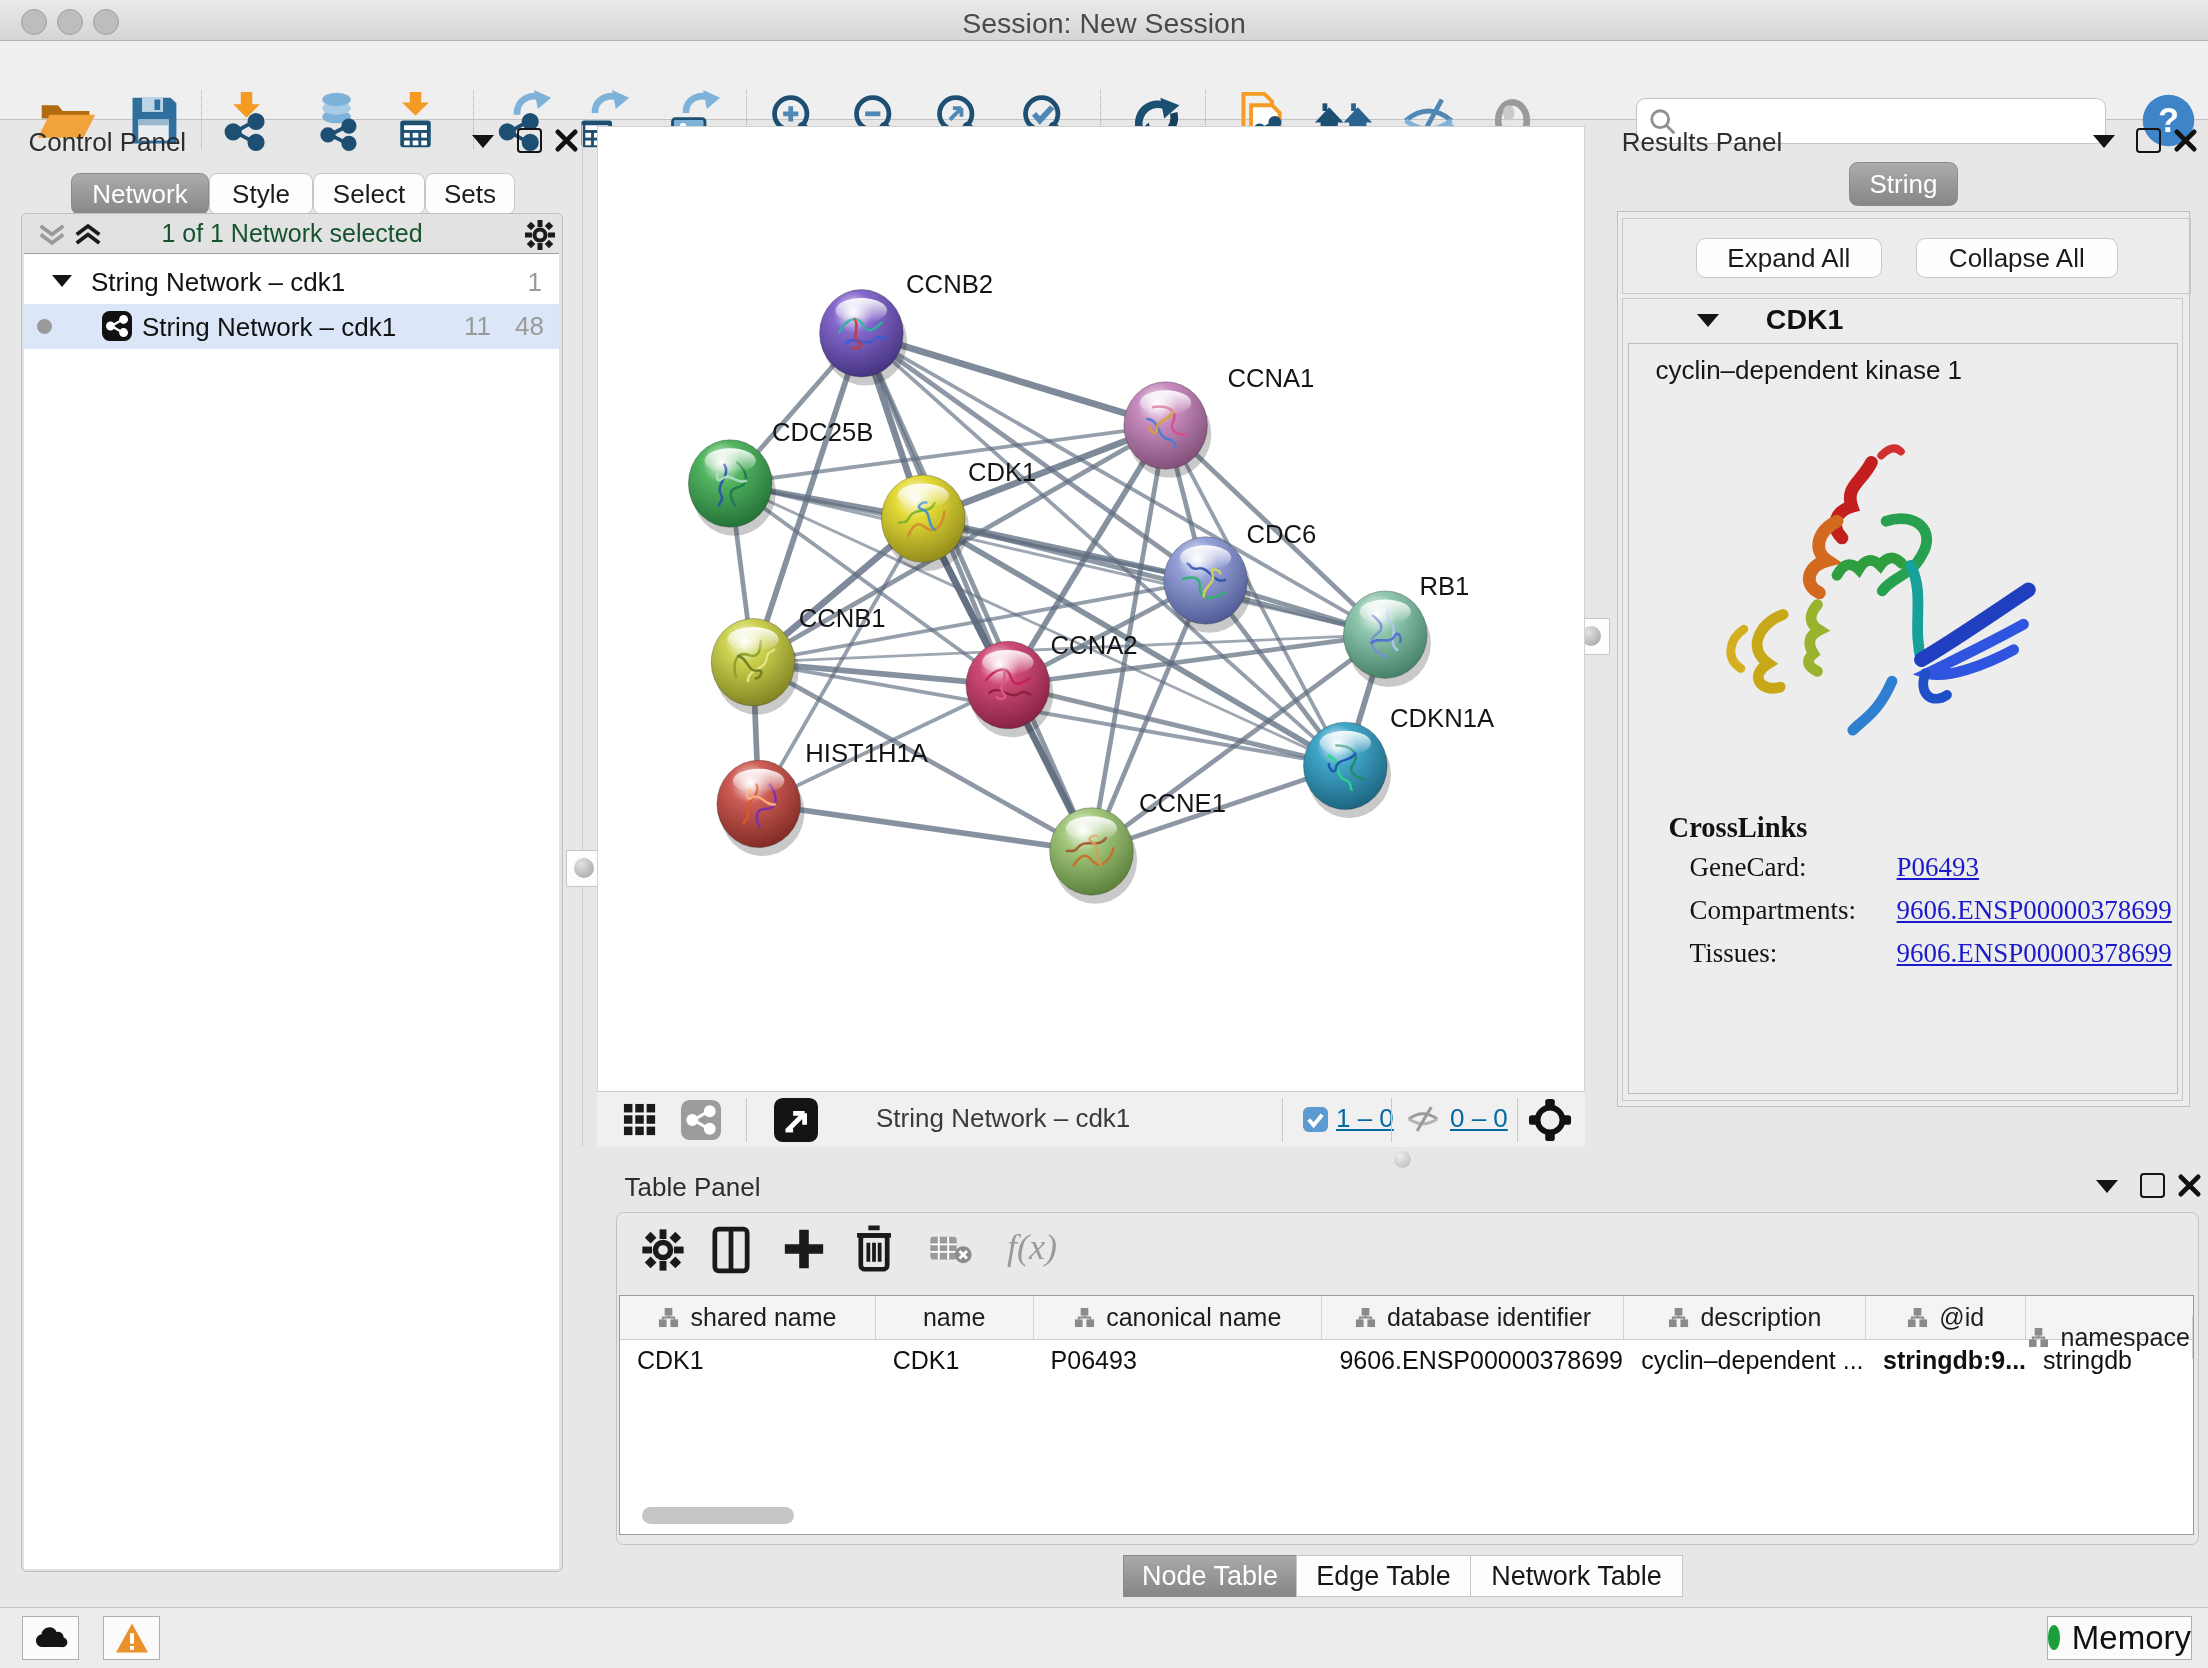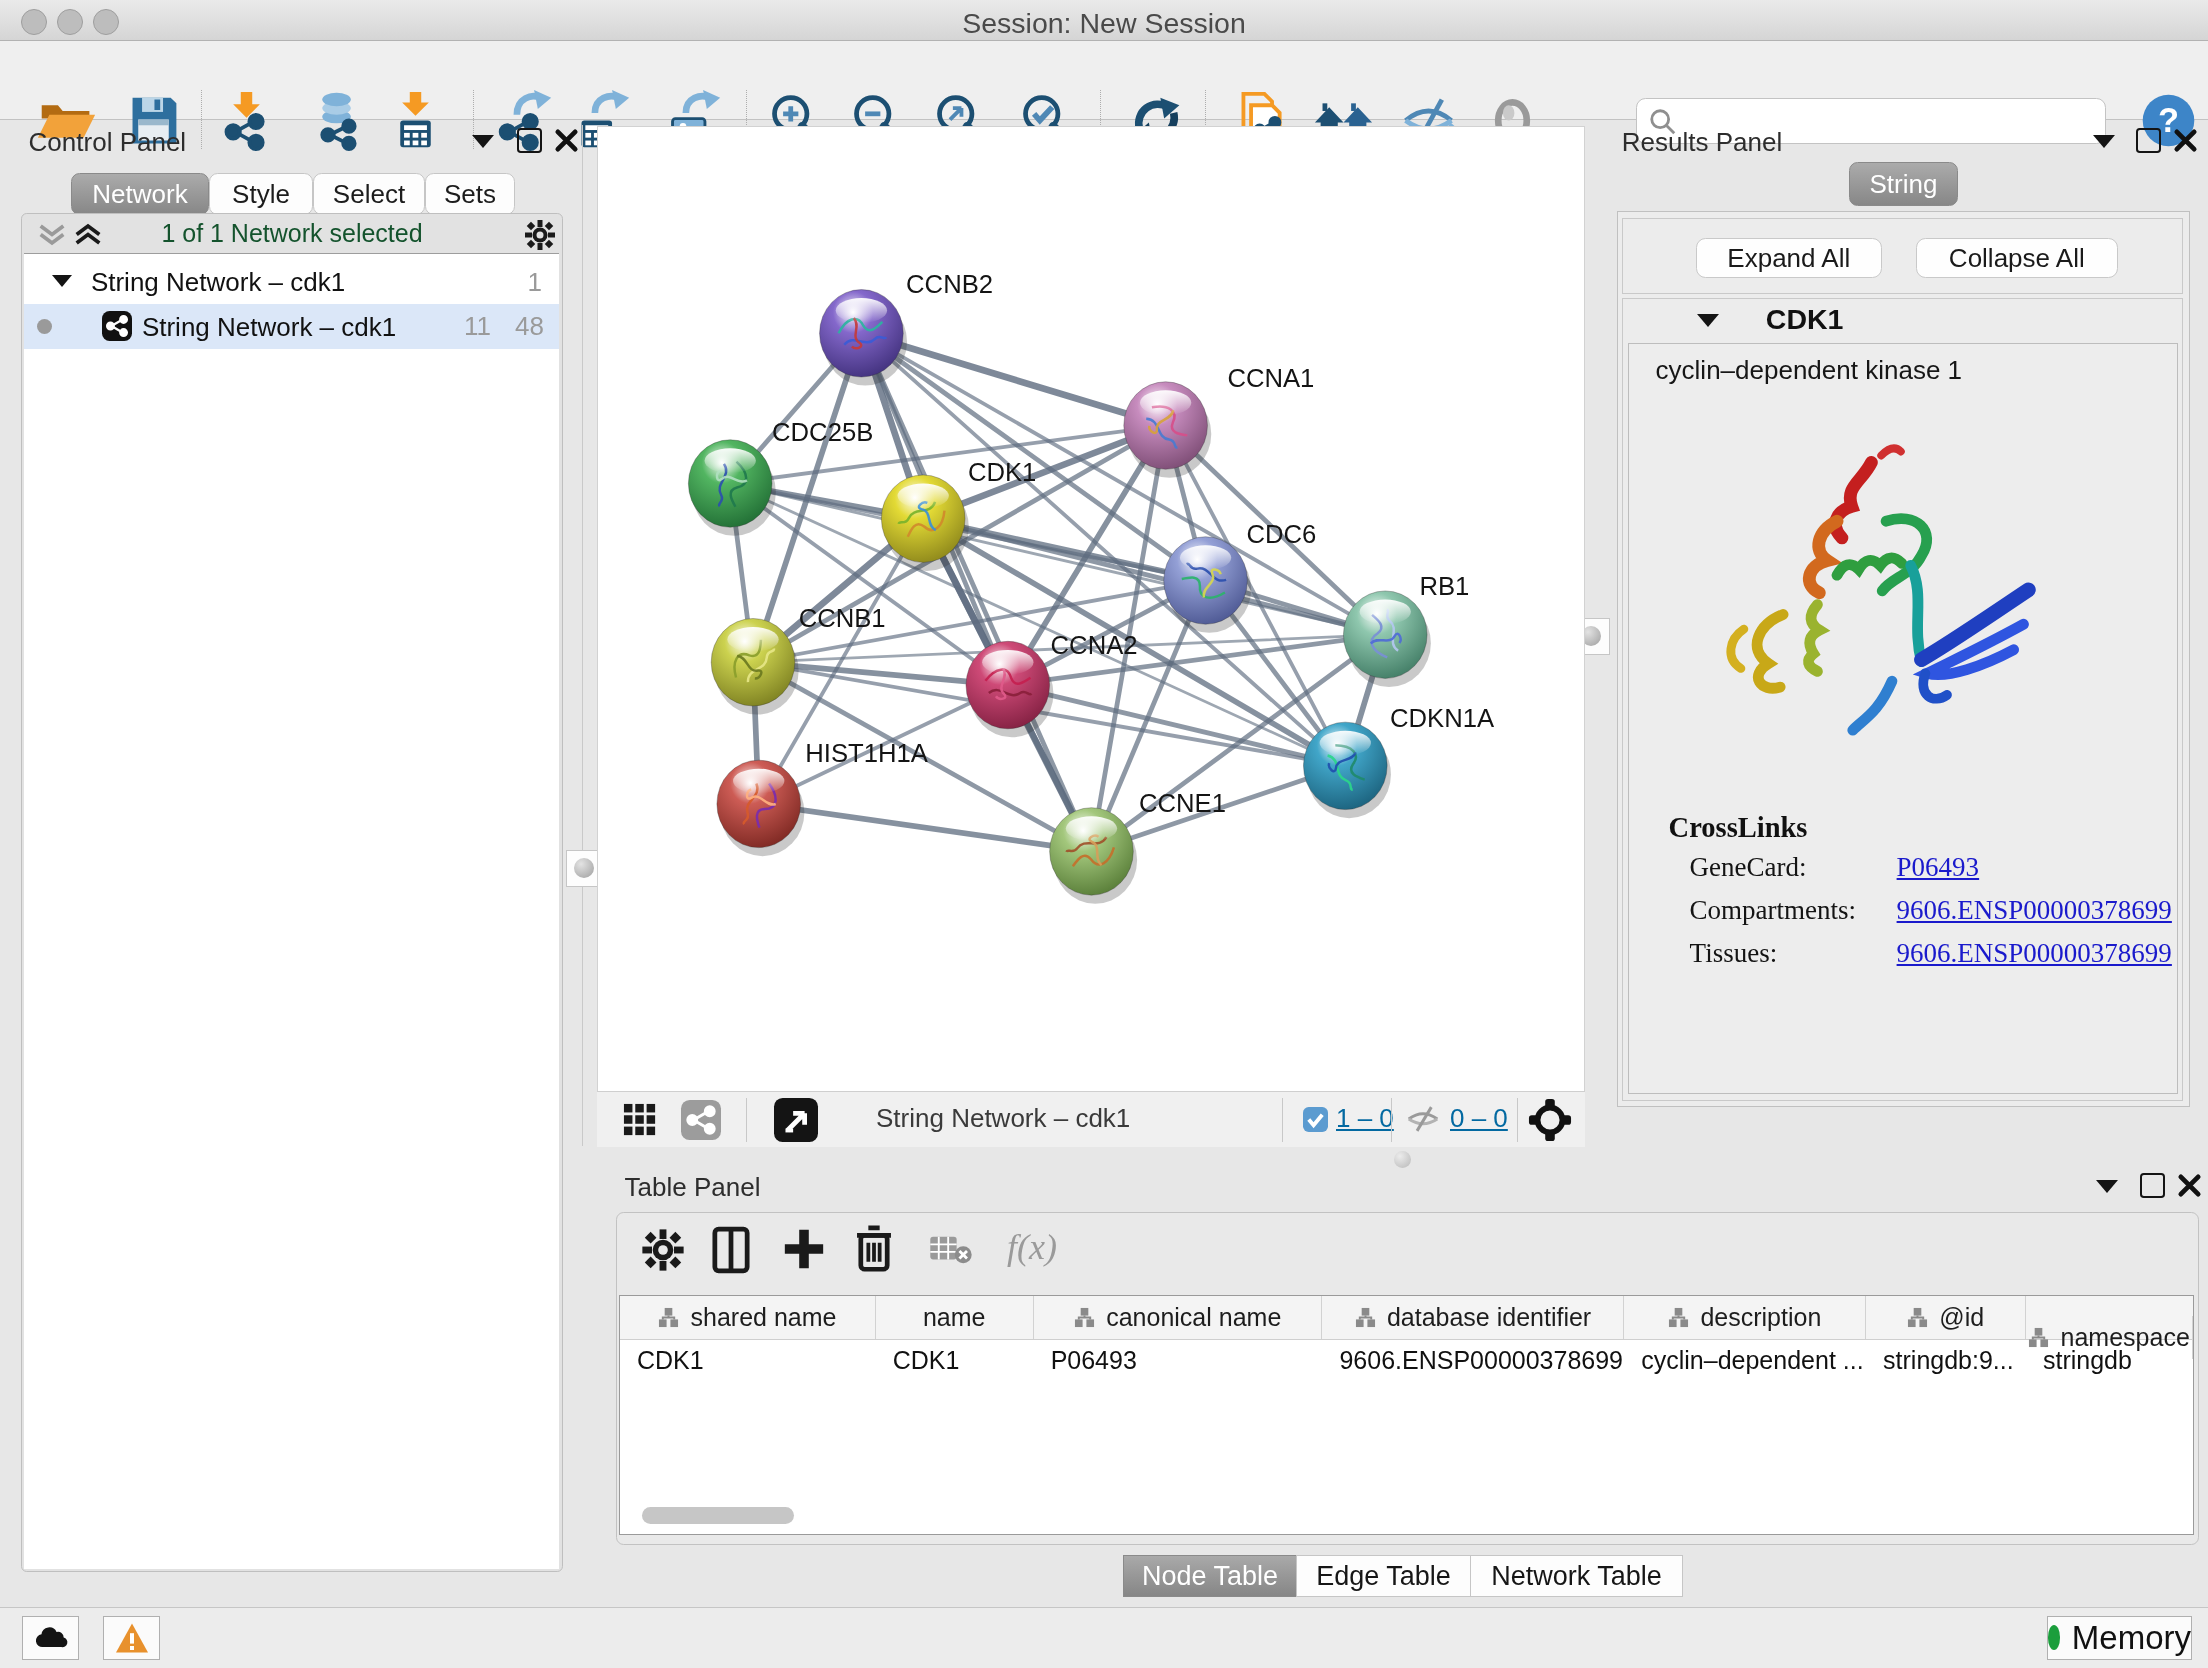--- a/index.html
+++ b/index.html
@@ -43,21 +43,21 @@
   .nt-div{position:absolute;top:5.7px;height:44px;border-left:1px solid #c8c8c8;}
   .counter{position:absolute;top:11.4px;font-size:26px;color:#0369a1;text-decoration:underline;}
 
   
   .split-handle{position:absolute;width:35px;height:35px;background:#fdfdfd;border:1px solid #c6c6c6;}
   .split-dot{position:absolute;left:6.7px;top:6.7px;width:20px;height:20px;border-radius:50%;background:radial-gradient(circle at 35% 30%,#e3e3e3,#9e9e9e);}
   .vline{position:absolute;width:1px;background:#c9c9c9;}
 
   
   #rp-outer{left:1617px;top:211px;width:571px;height:894px;background:#ececec;border:1.9px solid #c0c0c0;}
-  #rp-expbox{position:absolute;left:3.8px;top:5.7px;width:559px;height:74px;border:1px solid #c9c9c9;}
+  #rp-expbox{position:absolute;left:3.8px;top:5.7px;width:559px;height:74px;border:1px solid #c9c9c9;padding-left:8px;}
   #rp-cdkbox{position:absolute;left:3.8px;top:86px;width:559px;height:801px;border:1px solid #c9c9c9;}
   #rp-inner{position:absolute;left:4.8px;top:44px;width:548px;height:749px;background:#ededed;border:1px solid #bdbdbd;}
   .serif{font-family:"Liberation Serif","DejaVu Serif",serif;}
   .xl-row{height:43px;font-size:27px;color:#141414;}
   .xl-label{display:inline-block;width:207px;}
   .xl-link{color:#1a1acc;text-decoration:underline;}
 
   
   #tp-box{left:616px;top:1212px;width:1581px;height:331px;background:#e9e9e9;border:1px solid #c2c2c2;border-radius:7.6px;}
   #tp-table{position:absolute;left:1.9px;top:82px;width:1573px;height:238px;background:#fff;border:1.9px solid #9a9a9a;}
@@ -783,21 +783,21 @@
             </svg>
             <span>namespace</span>
           </div>
         </div>
       <div id="tp-row">
           <div class="td" style="width: 256px;">CDK1</div>
           <div class="td" style="width: 158px;">CDK1</div>
           <div class="td" style="width: 289px;">P06493</div>
           <div class="td" style="width: 302px;">9606.ENSP00000378699</div>
           <div class="td" style="width: 242px;">cyclin–dependent ...</div>
-          <div class="td" style="width: 160px;">stringdb:9...</div>
+          <div class="td" style="width: 160px; font-weight: bold;">stringdb:9...</div>
           <div class="td" style="width: 167px;">stringdb</div>
         </div>
       <div id="tp-scroll"></div>
     </div>
   </div>
 
   <div class="btab sel" style="left:1123px;width:172px">Node Table</div>
   <div class="btab" style="left:1296px;width:173px">Edge Table</div>
   <div class="btab" style="left:1470px;width:211px">Network Table</div>
 

